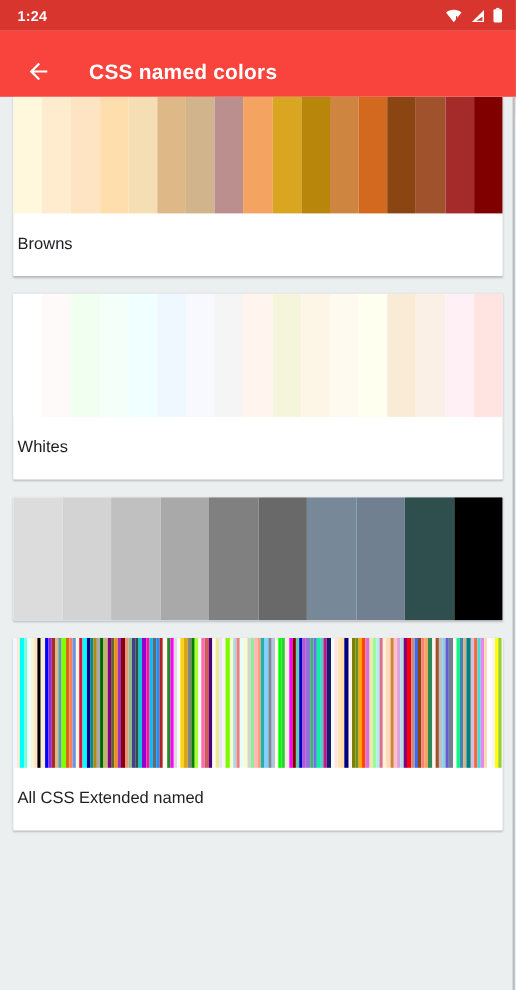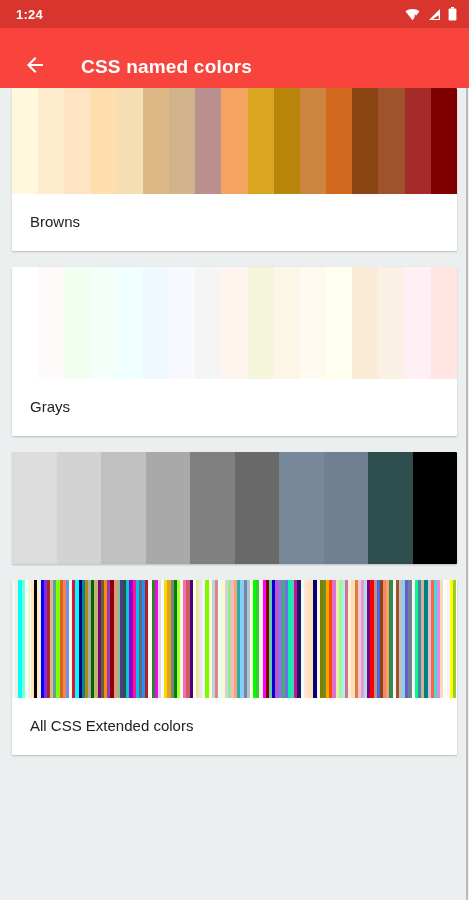--- a/index.html
+++ b/index.html
@@ -47,21 +47,21 @@
     box-shadow: 0 1px 2px rgba(0,0,0,.22);
     border-radius: 1px;
     overflow: hidden;
   }
   .card.first { margin-top: 0; }
   .swatch-strip { display: flex; width: 100%; height: 112px; }
   .swatch-strip.tall { height: 118px; }
   .swatch { flex: 1 1 0; height: 100%; }
   .card-label {
     font-size: 15px; color: #202124;
-    padding: 20px 20px 22px 18px;
+    padding: 20px 20px 22px 4px;
     line-height: 1;
     border-radius: 10px;
   }
   .scrollbar-track {
     position: absolute; top: 88px; right: 0; width: 3px; bottom: 0;
     background: transparent;
   }
   .scrollbar-thumb {
     position: absolute; top: 0px; right: 1px; width: 2px; height: 812px;
     background: #b9bcbe;
@@ -144,21 +144,21 @@
             <div class="swatch" title="seashell" style="background: rgb(255, 245, 238);"></div>
             <div class="swatch" title="beige" style="background: rgb(245, 245, 220);"></div>
             <div class="swatch" title="oldlace" style="background: rgb(253, 245, 230);"></div>
             <div class="swatch" title="floralwhite" style="background: rgb(255, 250, 240);"></div>
             <div class="swatch" title="ivory" style="background: rgb(255, 255, 240);"></div>
             <div class="swatch" title="antiquewhite" style="background: rgb(250, 235, 215);"></div>
             <div class="swatch" title="linen" style="background: rgb(250, 240, 230);"></div>
             <div class="swatch" title="lavenderblush" style="background: rgb(255, 240, 245);"></div>
             <div class="swatch" title="mistyrose" style="background: rgb(255, 228, 225);"></div>
           </div>
-          <div class="card-label">Grays</div>
+          <div class="card-label">Whites</div>
         </div>
         <div class="card">
           <div class="swatch-strip">
             <div class="swatch" title="gainsboro" style="background: rgb(220, 220, 220);"></div>
             <div class="swatch" title="lightgray" style="background: rgb(211, 211, 211);"></div>
             <div class="swatch" title="silver" style="background: rgb(192, 192, 192);"></div>
             <div class="swatch" title="darkgray" style="background: rgb(169, 169, 169);"></div>
             <div class="swatch" title="gray" style="background: rgb(128, 128, 128);"></div>
             <div class="swatch" title="dimgray" style="background: rgb(105, 105, 105);"></div>
             <div class="swatch" title="lightslategray" style="background: rgb(119, 136, 153);"></div>
@@ -303,21 +303,21 @@
             <div class="swatch" title="thistle" style="background: rgb(216, 191, 216);"></div>
             <div class="swatch" title="tomato" style="background: rgb(255, 99, 71);"></div>
             <div class="swatch" title="turquoise" style="background: rgb(64, 224, 208);"></div>
             <div class="swatch" title="violet" style="background: rgb(238, 130, 238);"></div>
             <div class="swatch" title="wheat" style="background: rgb(245, 222, 179);"></div>
             <div class="swatch" title="white" style="background: rgb(255, 255, 255);"></div>
             <div class="swatch" title="whitesmoke" style="background: rgb(245, 245, 245);"></div>
             <div class="swatch" title="yellow" style="background: rgb(255, 255, 0);"></div>
             <div class="swatch" title="yellowgreen" style="background: rgb(154, 205, 50);"></div>
           </div>
-          <div class="card-label">All CSS Extended colors</div>
+          <div class="card-label">All CSS Extended named</div>
         </div>
       </div>
   </div>
 
   <div class="scrollbar-track">
     <div class="scrollbar-thumb"></div>
   </div>
 </div>
 
 </body></html>

